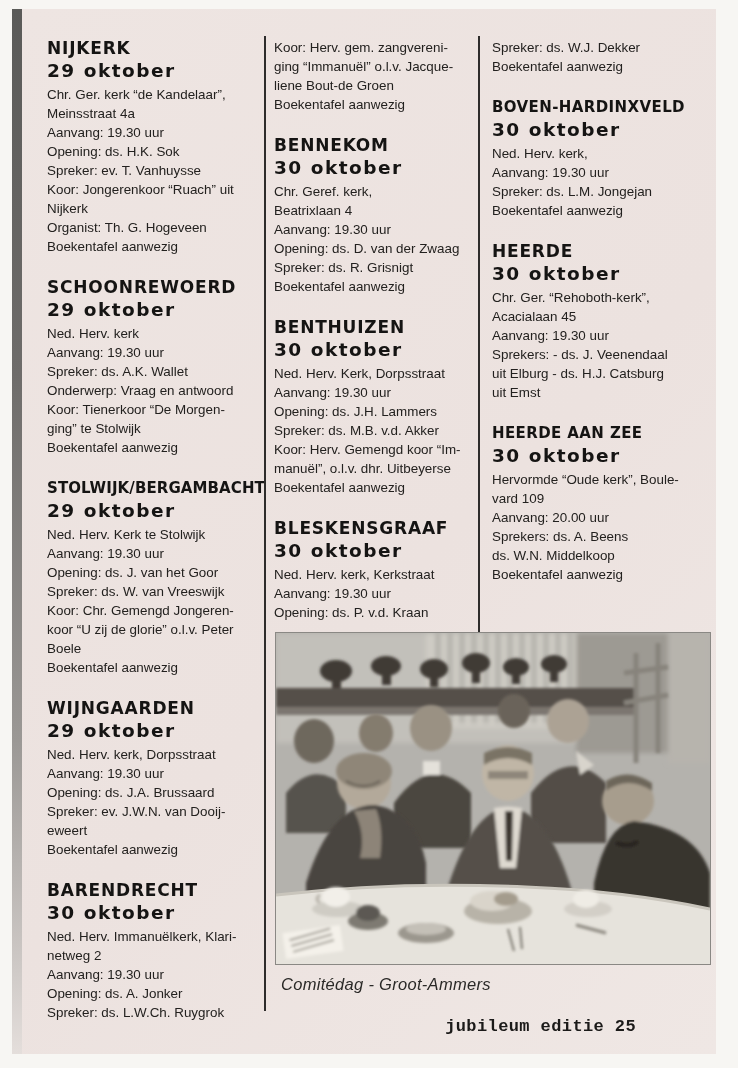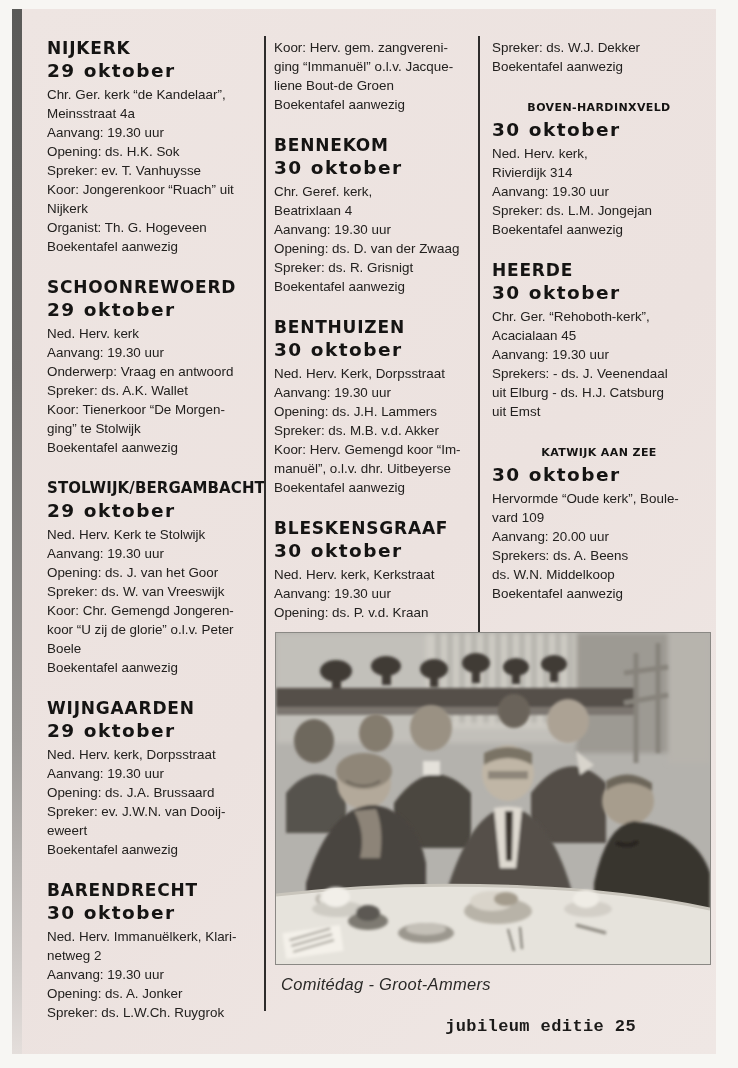--- a/index.html
+++ b/index.html
@@ -37,21 +37,21 @@
   .col3 { left: 470px; width: 214px; }
   .block { margin-bottom: 21px; }
   .btitle {
     font-family: "DejaVu Sans", sans-serif;
     font-weight: bold;
     font-size: 17px;
     letter-spacing: 0.8px;
     color: #151413;
     line-height: 21px;
   }
-  .btitle.t-md { font-size: 11px; letter-spacing: 0.4px; text-align: center; }
+  .btitle.t-md { font-size: 15px; letter-spacing: 0.4px; }
   .btitle.t-sm { font-size: 15px; letter-spacing: 0.1px; }
   .bdate {
     font-family: "DejaVu Sans", sans-serif;
     font-weight: bold;
     font-size: 18.5px;
     letter-spacing: 1.5px;
     color: #151413;
     line-height: 23px;
     margin-bottom: 3px;
   }
@@ -106,22 +106,22 @@
           <div class="bline">Koor: Jongerenkoor “Ruach” uit</div>
           <div class="bline">Nijkerk</div>
           <div class="bline">Organist: Th. G. Hogeveen</div>
           <div class="bline">Boekentafel aanwezig</div>
         </section>
         <section class="block">
           <div class="btitle">SCHOONREWOERD</div>
           <div class="bdate">29 oktober</div>
           <div class="bline">Ned. Herv. kerk</div>
           <div class="bline">Aanvang: 19.30 uur</div>
+          <div class="bline">Spreker: ds. A.K. Wallet</div>
           <div class="bline">Onderwerp: Vraag en antwoord</div>
-          <div class="bline">Spreker: ds. A.K. Wallet</div>
           <div class="bline">Koor: Tienerkoor “De Morgen-</div>
           <div class="bline">ging” te Stolwijk</div>
           <div class="bline">Boekentafel aanwezig</div>
         </section>
         <section class="block">
           <div class="btitle t-sm">STOLWIJK/BERGAMBACHT</div>
           <div class="bdate">29 oktober</div>
           <div class="bline">Ned. Herv. Kerk te Stolwijk</div>
           <div class="bline">Aanvang: 19.30 uur</div>
           <div class="bline">Opening: ds. J. van het Goor</div>
@@ -191,37 +191,36 @@
     <div class="vsep vsep2"></div>
     <div class="col col3" id="col3">
         <section class="block">
           <div class="bline">Spreker: ds. W.J. Dekker</div>
           <div class="bline">Boekentafel aanwezig</div>
         </section>
         <section class="block">
           <div class="btitle t-md">BOVEN-HARDINXVELD</div>
           <div class="bdate">30 oktober</div>
           <div class="bline">Ned. Herv. kerk,</div>
-          <div class="bline">Rivierdijk 314</div>
           <div class="bline">Aanvang: 19.30 uur</div>
           <div class="bline">Spreker: ds. L.M. Jongejan</div>
           <div class="bline">Boekentafel aanwezig</div>
         </section>
         <section class="block">
           <div class="btitle">HEERDE</div>
           <div class="bdate">30 oktober</div>
           <div class="bline">Chr. Ger. “Rehoboth-kerk”,</div>
           <div class="bline">Acacialaan 45</div>
           <div class="bline">Aanvang: 19.30 uur</div>
           <div class="bline">Sprekers: - ds. J. Veenendaal</div>
           <div class="bline">uit Elburg - ds. H.J. Catsburg</div>
           <div class="bline">uit Emst</div>
         </section>
         <section class="block">
-          <div class="btitle t-md">KATWIJK AAN ZEE</div>
+          <div class="btitle t-md">HEERDE AAN ZEE</div>
           <div class="bdate">30 oktober</div>
           <div class="bline">Hervormde “Oude kerk”, Boule-</div>
           <div class="bline">vard 109</div>
           <div class="bline">Aanvang: 20.00 uur</div>
           <div class="bline">Sprekers: ds. A. Beens</div>
           <div class="bline">ds. W.N. Middelkoop</div>
           <div class="bline">Boekentafel aanwezig</div>
         </section>
       </div>
 

